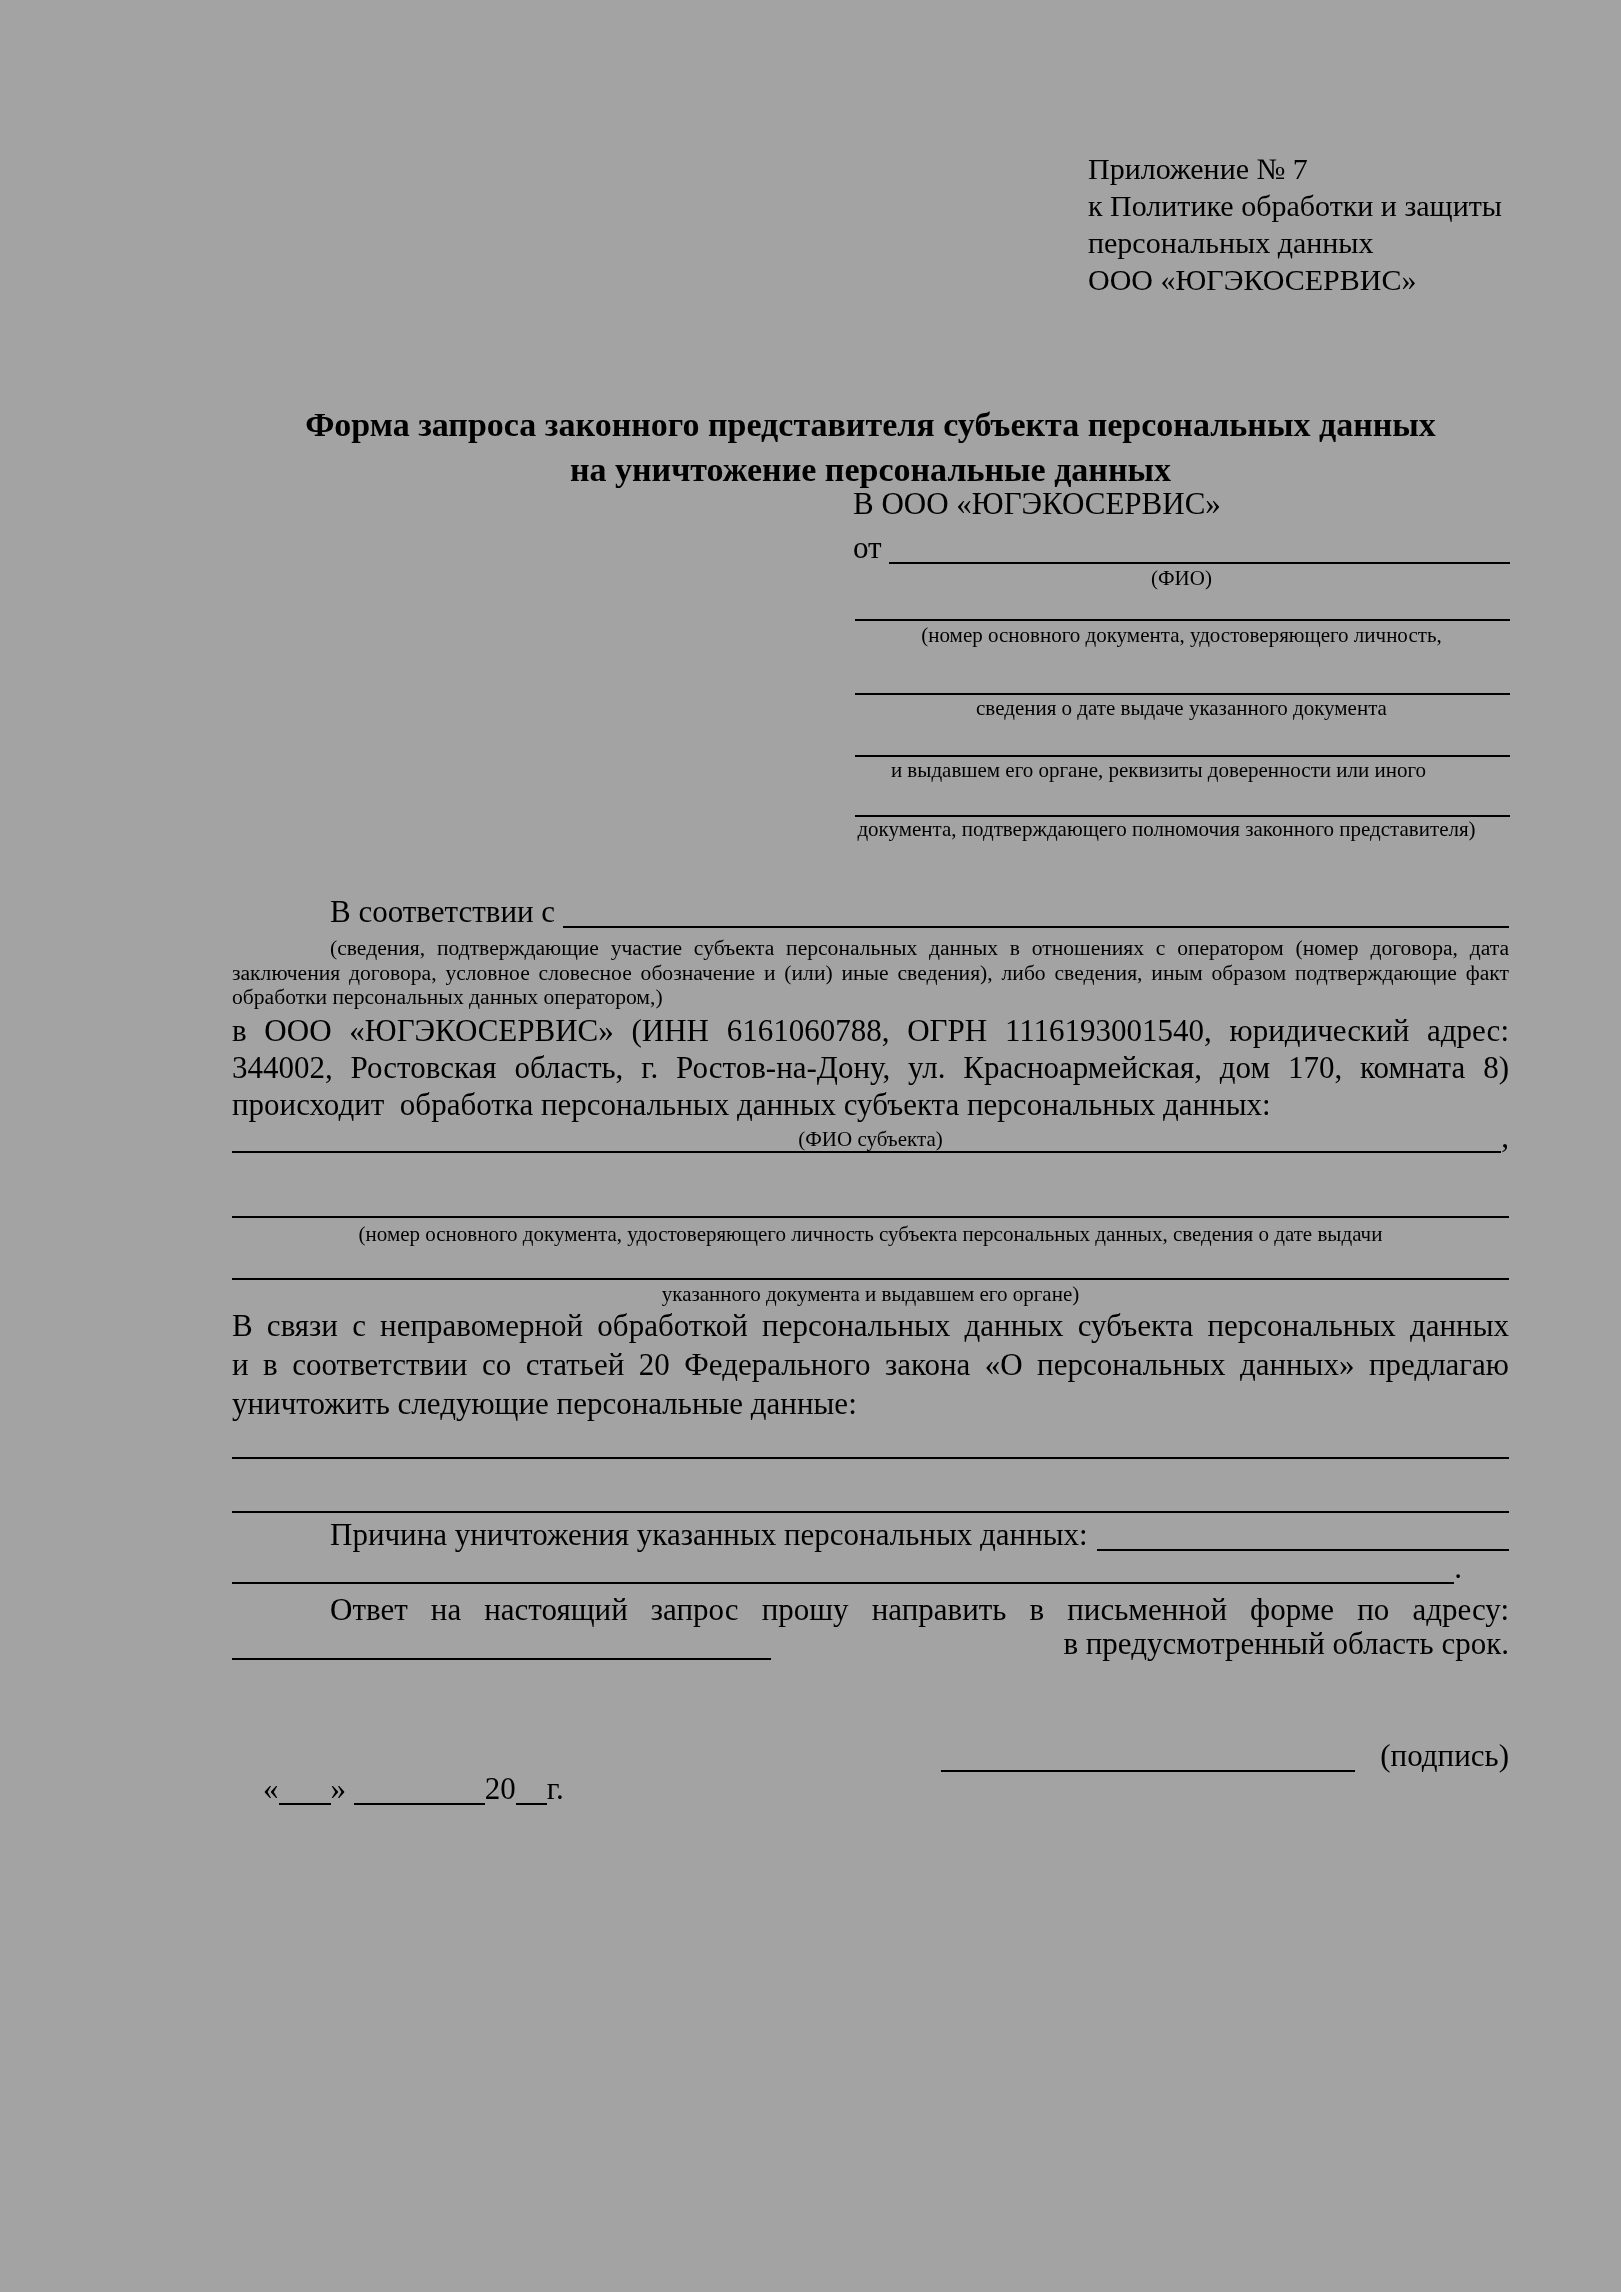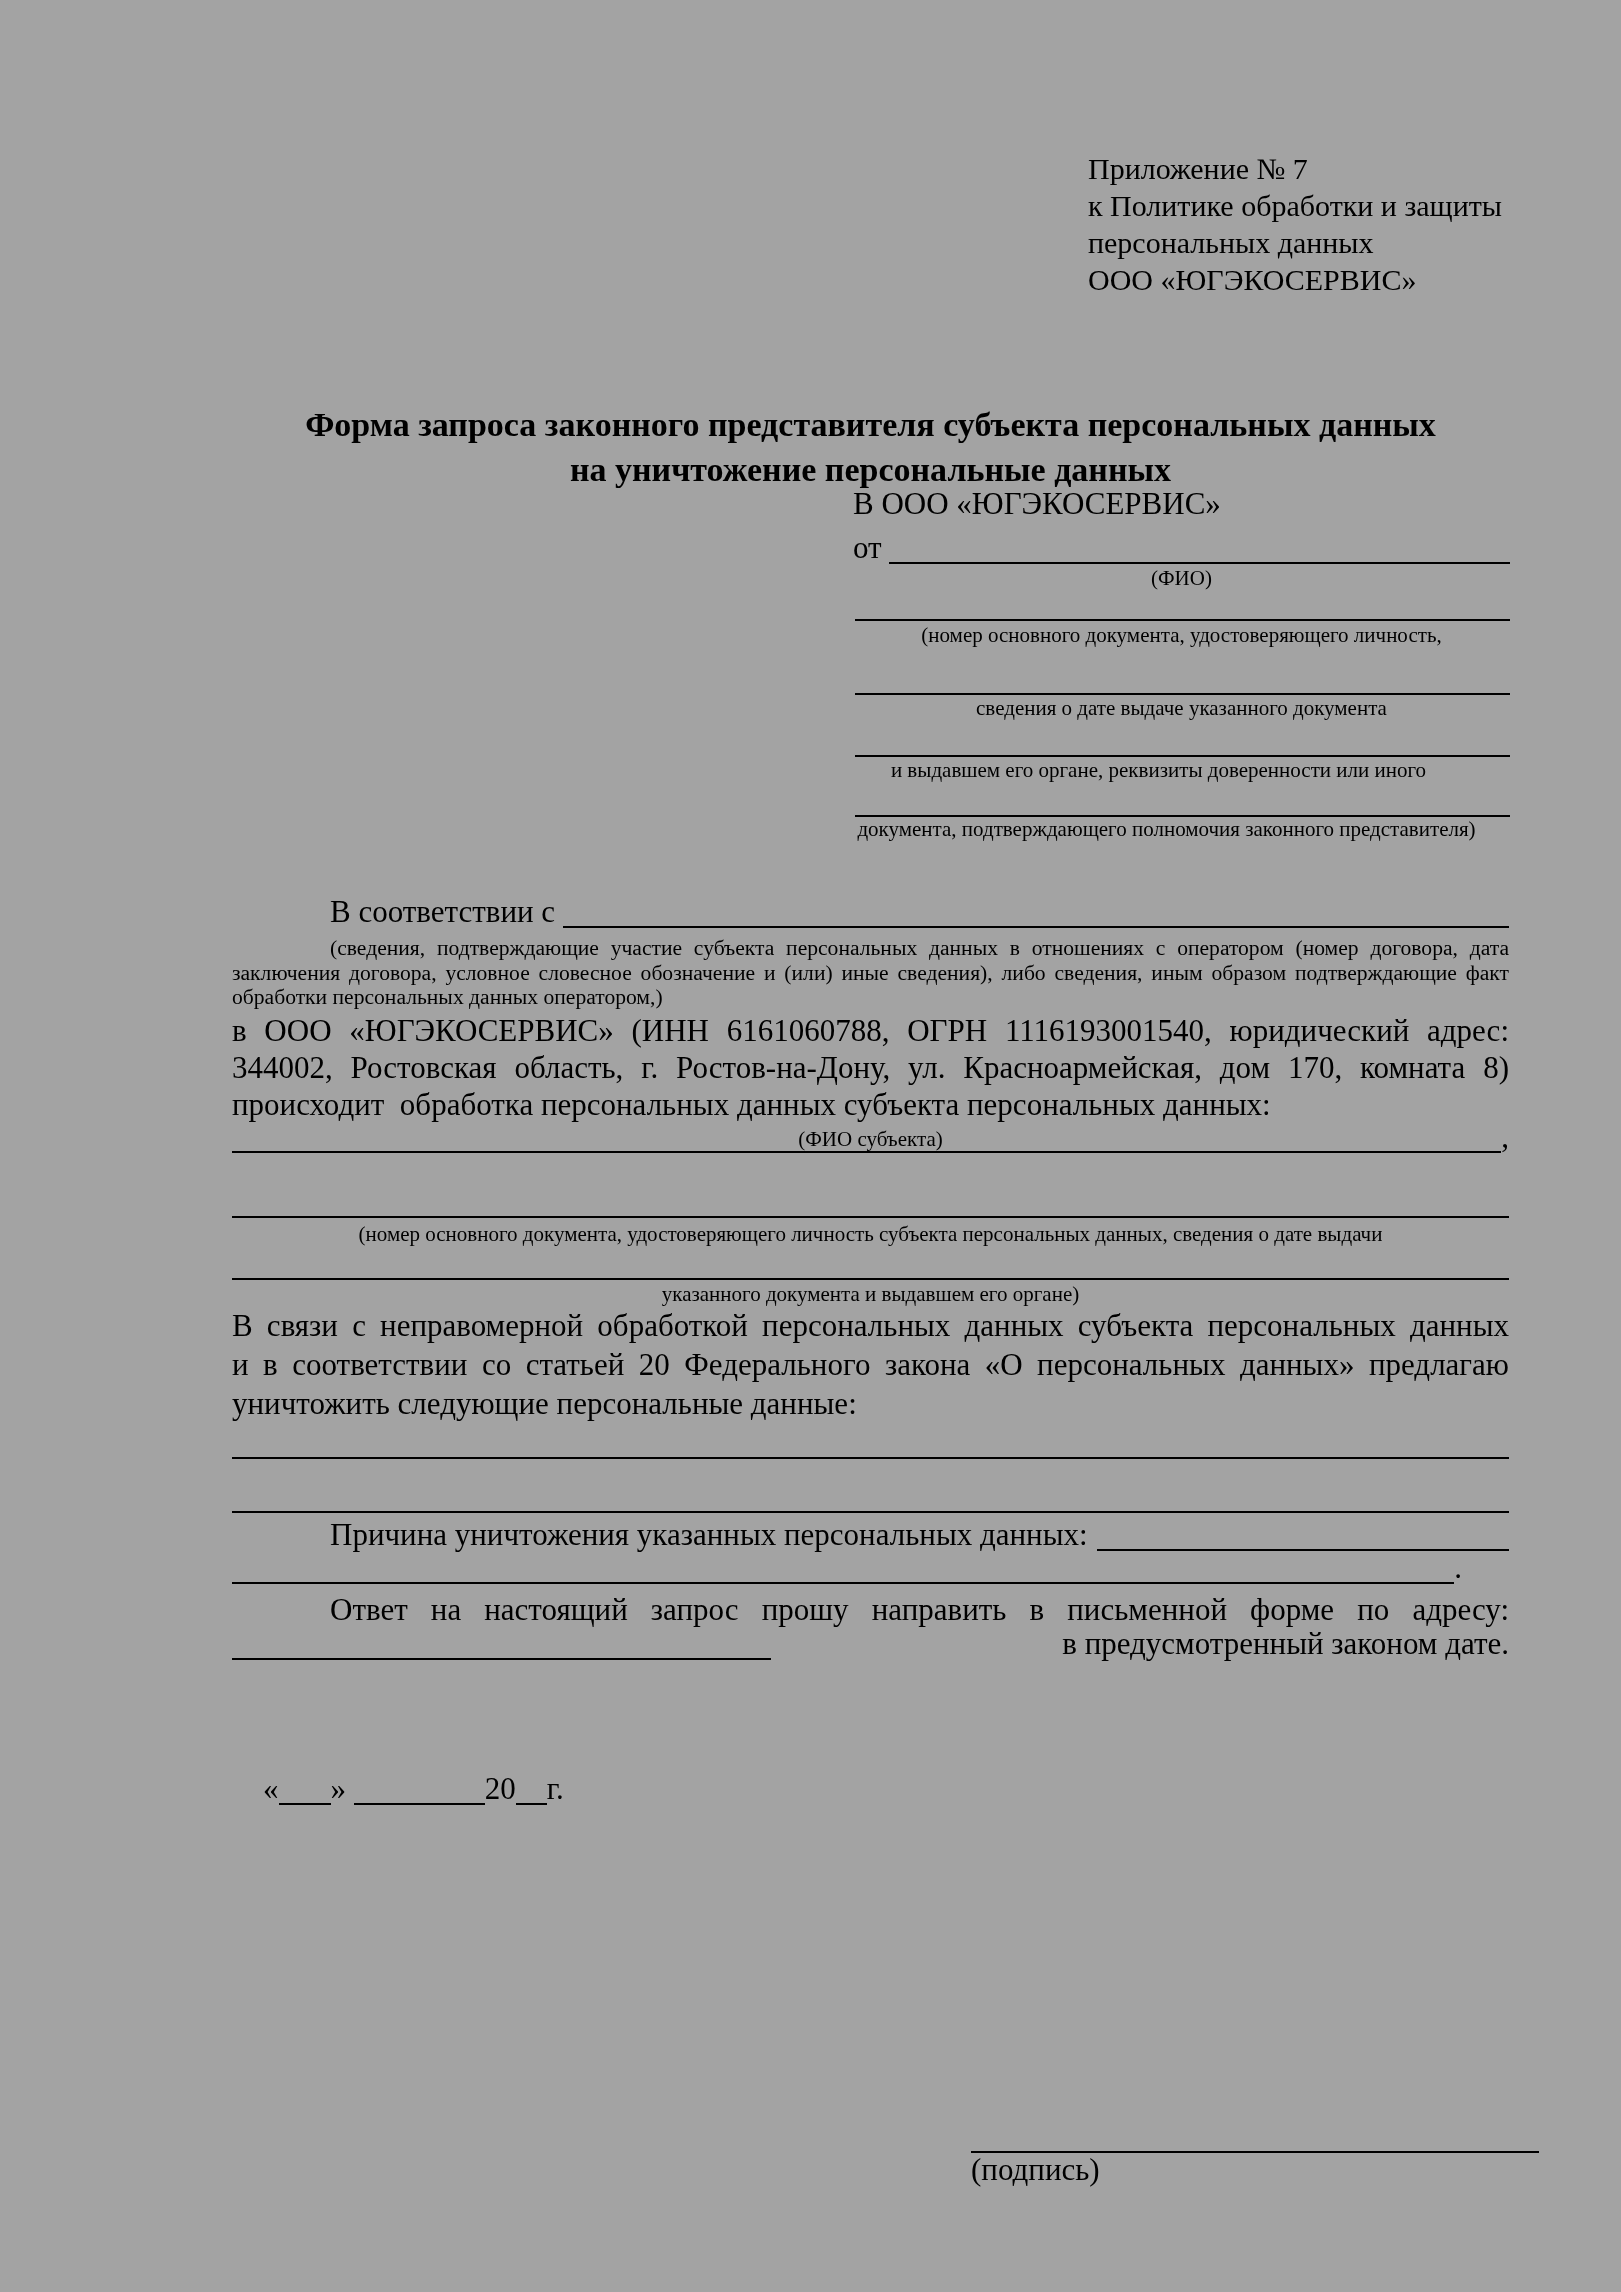--- a/index.html
+++ b/index.html
@@ -108,26 +108,26 @@
 
   <div class="abs row body-text" style="left:232px;top:1551px;width:1230px;height:33px;line-height:33px;">
     <span class="fill"></span>
     <span>.</span>
   </div>
 
   <div class="abs body-text jl indent" style="left:232px;top:1594px;width:1277px;line-height:31px;">Ответ на настоящий запрос прошу направить в письменной форме по адресу:</div>
 
   <div class="abs row body-text" style="left:232px;top:1627px;width:1277px;height:33px;line-height:33px;">
     <span class="fill" style="flex:0 0 539px;"></span>
-    <span>в предусмотренный законом дате.</span>
+    <span>в предусмотренный область срок.</span>
   </div>
 
   <div class="abs body-text" style="left:232px;top:1739px;height:33px;line-height:33px;white-space:pre;">
     <span>«</span><span class="ublank" style="width:52px;"></span><span>»</span><span> </span><span class="ublank" style="width:131px;"></span><span>20</span><span class="ublank" style="width:31px;"></span><span>г.</span>
   </div>
 
-  <div class="abs row body-text" style="left:971px;top:1739px;width:568px;height:33px;line-height:33px;flex-direction:column;">
+  <div class="abs row body-text" style="left:941px;top:1739px;width:568px;height:33px;line-height:33px;">
     <span class="fill" style="flex:0 0 414px;"></span>
     <span>(подпись)</span>
   </div>
 
 </div>
 
 
 </body></html>

